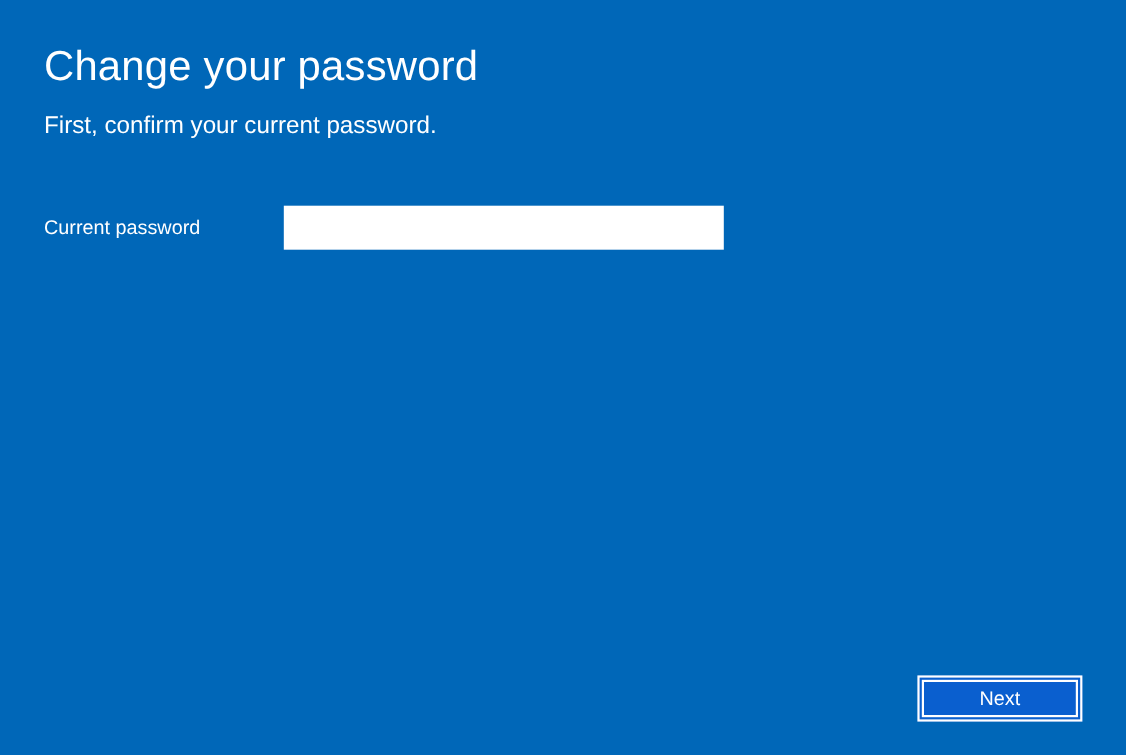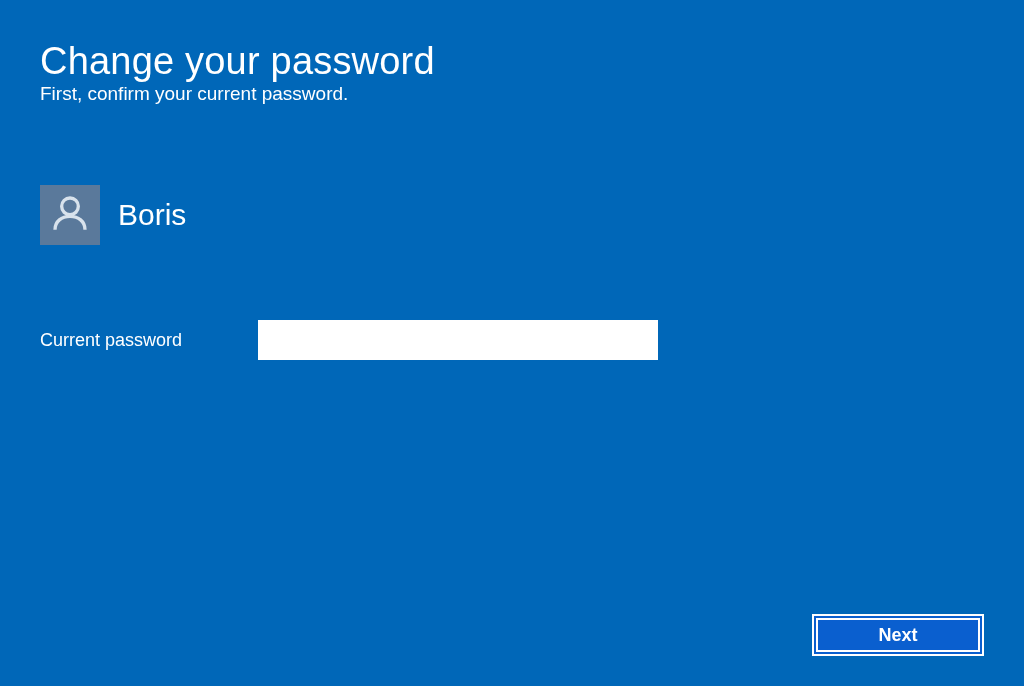--- a/index.html
+++ b/index.html
@@ -15,26 +15,27 @@
       color: #ffffff;
       overflow: hidden;
       position: relative;
     }
     .container {
       padding: 40px 40px 0 40px;
     }
     .page-title {
       font-size: 38px;
       font-weight: 300;
+      margin-bottom: 18px;
       letter-spacing: 0.2px;
     }
     .subtitle {
-      font-size: 19px;
+      font-size: 22px;
       font-weight: 400;
-      margin-bottom: 80px;
+      margin-bottom: 60px;
     }
     .user-row {
       display: flex;
       align-items: center;
       gap: 18px;
       margin-bottom: 75px;
     }
     .avatar {
       width: 60px;
       height: 60px;
@@ -75,58 +76,47 @@
       color: #000;
     }
     .button-row {
       position: absolute;
       bottom: 30px;
       right: 40px;
       display: flex;
       gap: 20px;
     }
     .btn {
-      width: 172px;
+      width: 150px;
       height: 42px;
       border: 2px solid #ffffff;
       background: #0067b8;
       color: #ffffff;
       font-size: 18px;
-      font-weight: 700;
+      font-weight: 400;
       font-family: inherit;
       cursor: pointer;
       display: flex;
       align-items: center;
       justify-content: center;
     }
     .btn.primary {
       background: #0a5fcf;
       border: 2px solid #ffffff;
       outline: 2px solid #ffffff;
       outline-offset: -6px;
     }
   </style>
 </head>
 <body>
 
 <div class="container">
   <h1 class="page-title">Change your password</h1>
   <p class="subtitle">First, confirm your current password.</p>
 
-  <div class="user-row">
-    <div class="avatar">
-      <span>
-        <svg viewBox="0 0 24 24">
-          <circle cx="12" cy="8" r="5"></circle>
-          <path d="M3 22c0-5 4-8 9-8s9 3 9 8"></path>
-        </svg>
-      </span>
-    </div>
-    <div class="username">Boris</div>
-  </div>
 
   <div class="field-row">
     <label class="field-label">Current password</label>
     <input type="password" class="password-input" value="" style="">
   </div>
 </div>
 
 <div class="button-row">
   <button class="btn primary">Next</button>
 </div>

